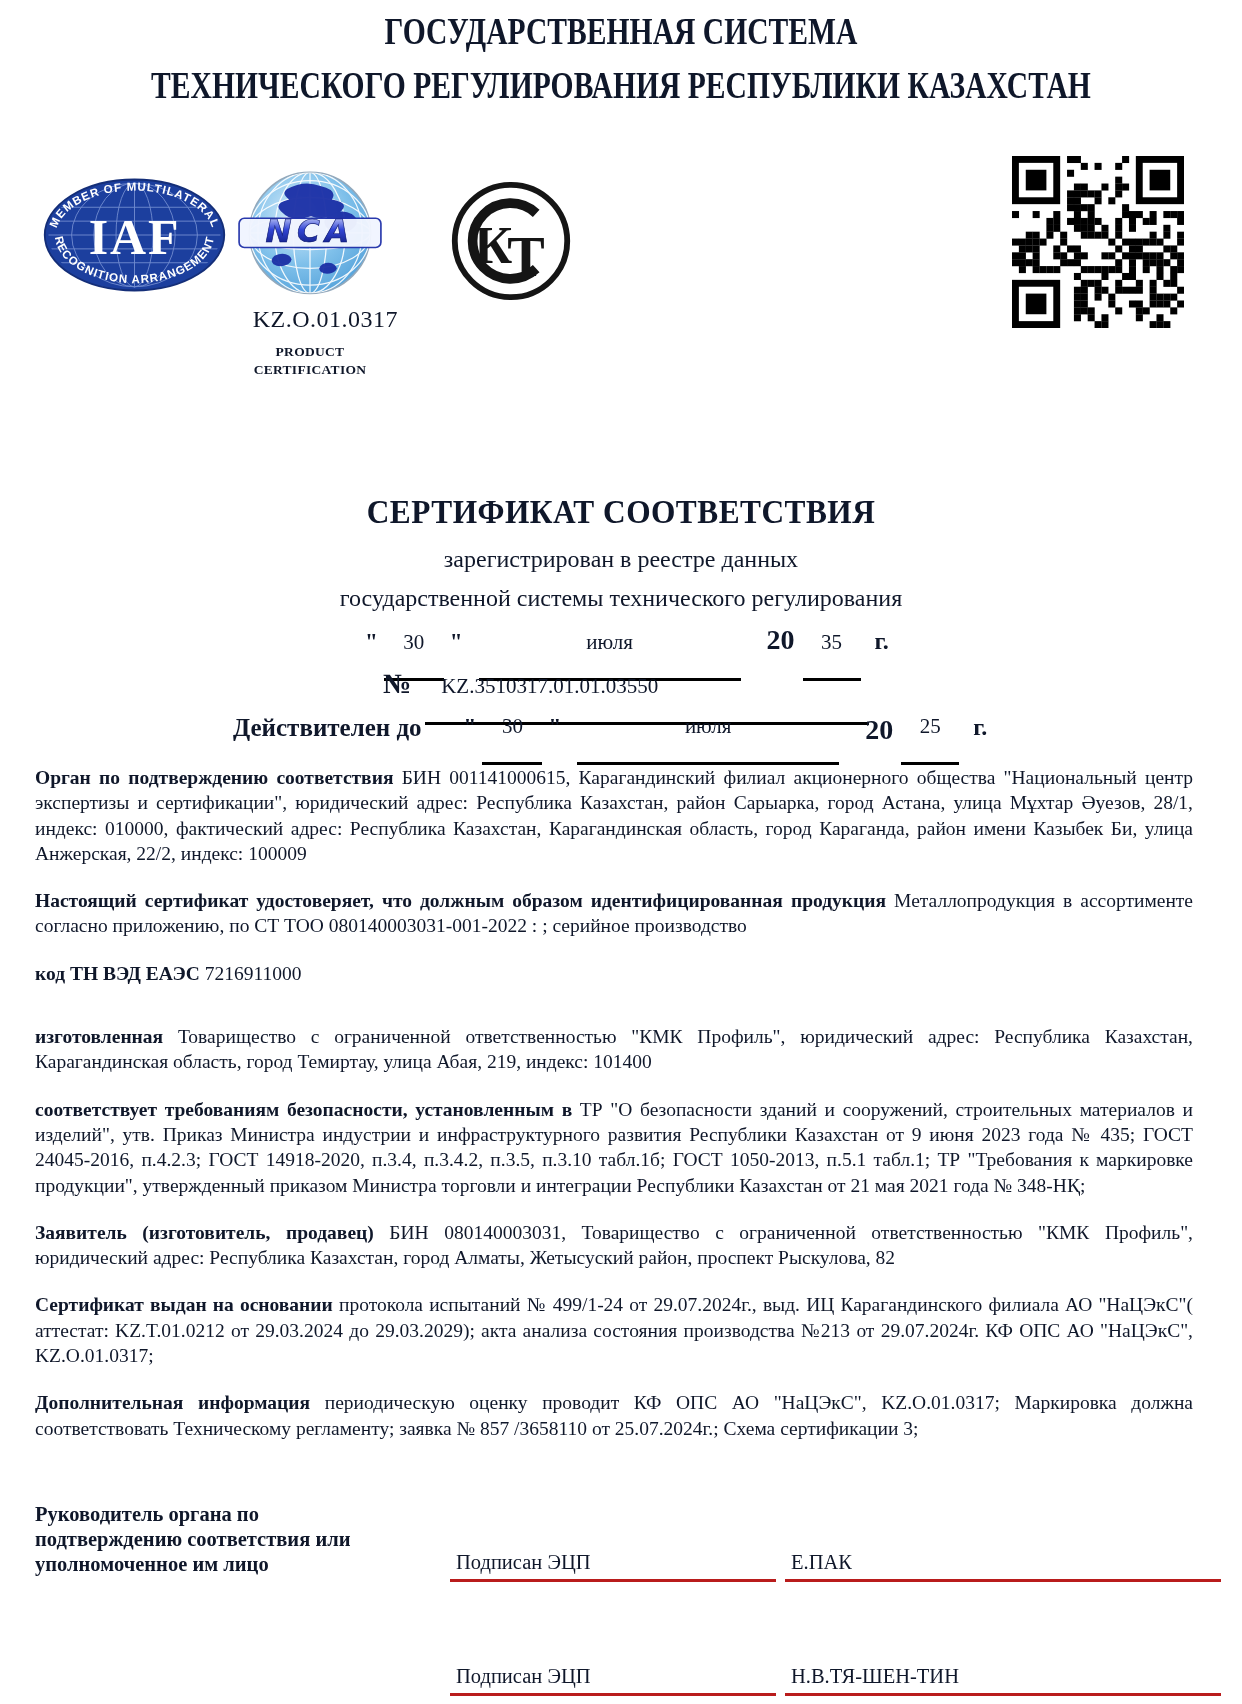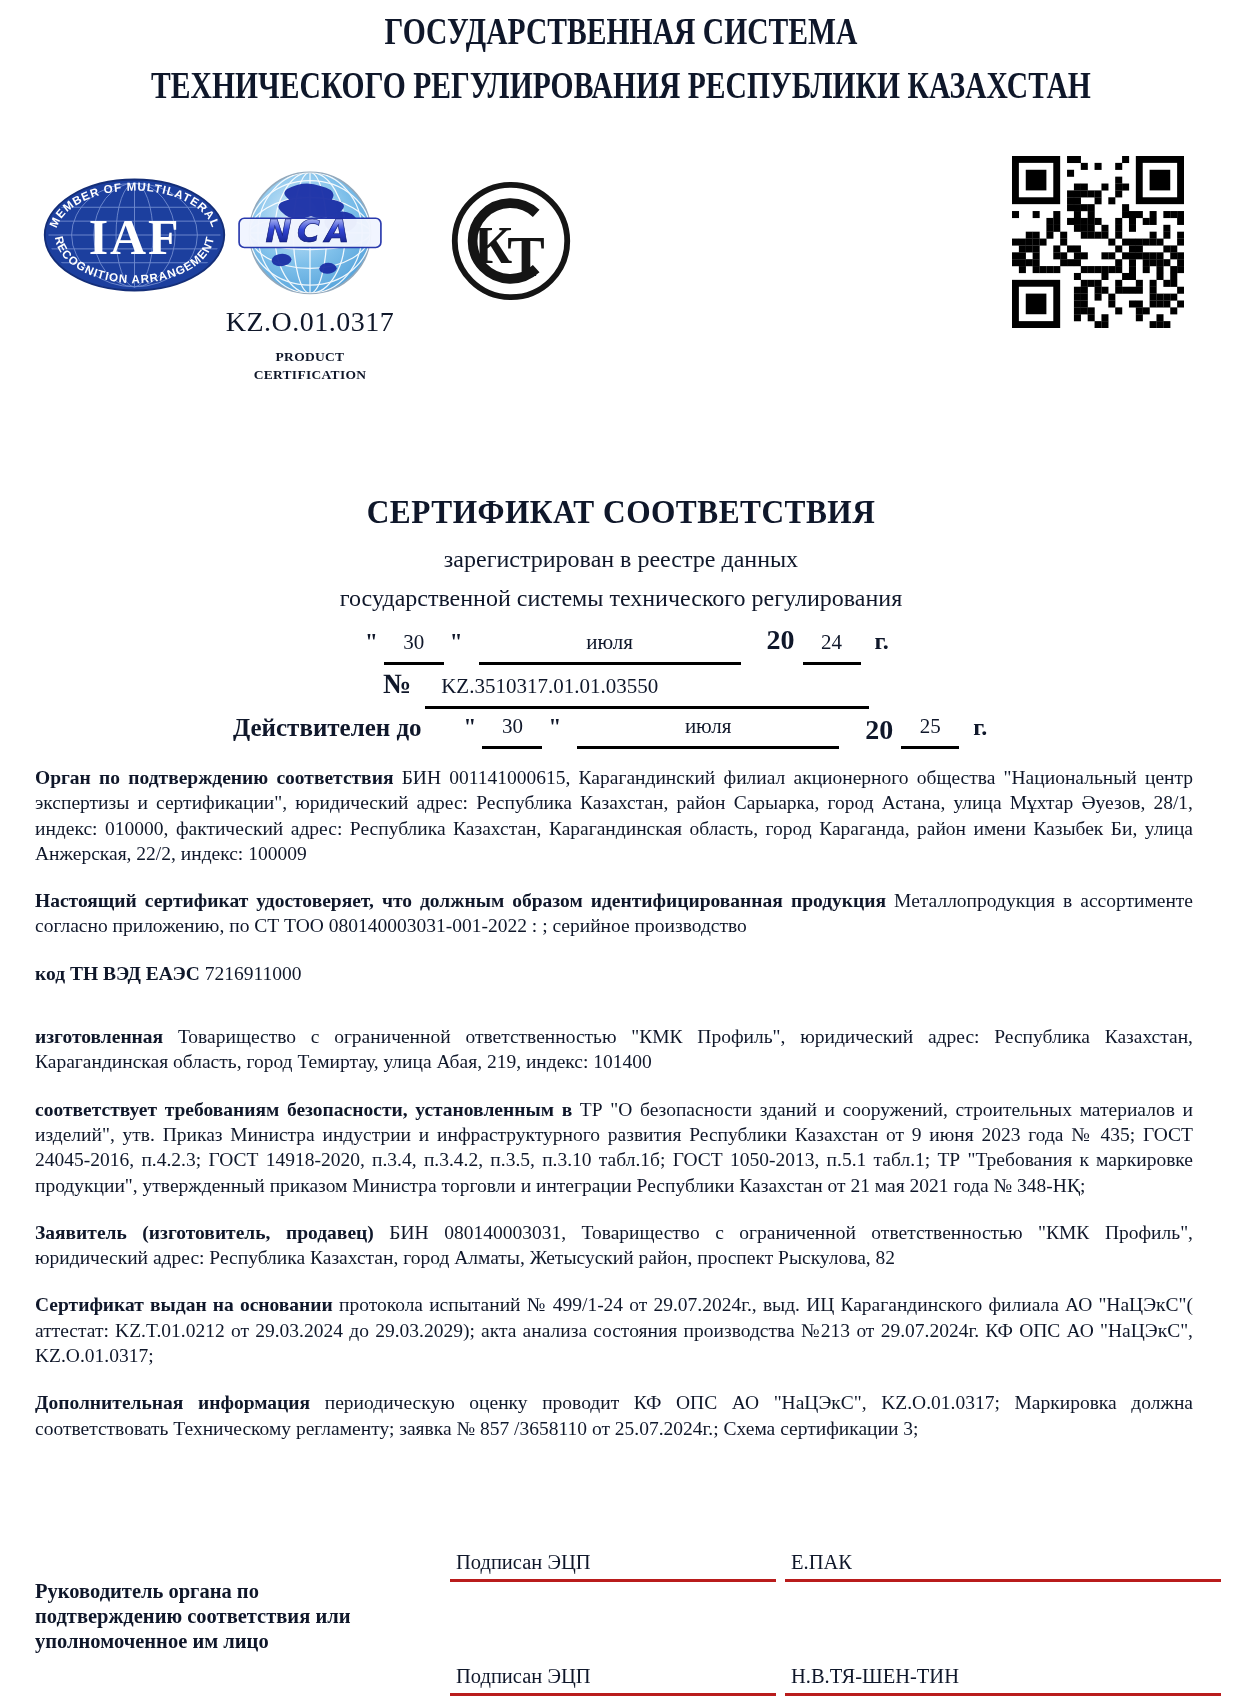--- a/index.html
+++ b/index.html
@@ -18,61 +18,61 @@
   .iaf-svg { position:absolute; left:42px; top:176px; width:185px; height:118px; }
   .iaf-center { font-family:"Liberation Serif",serif; font-weight:bold; font-size:54px;
                 fill:#fff; letter-spacing:2px; text-anchor:middle; }
   .iaf-arc { font-family:"Liberation Sans",sans-serif; font-weight:bold; font-size:12.5px;
              fill:#fff; letter-spacing:1.1px; }
 
   .nca-wrap { position:absolute; left:222px; top:168px; width:176px; text-align:center; }
   .nca-svg { width:146px; height:136px; display:block; margin:0 auto; }
   .nca-banner-text { font-family:"DejaVu Sans",sans-serif; font-weight:bold; font-style:italic;
                      font-size:30px; letter-spacing:5px; text-anchor:middle; }
-  .nca-number { font-size:28px; margin-top:2px; letter-spacing:0.5px; }
+  .nca-number { font-size:24px; margin-top:2px; letter-spacing:0.5px;text-align:right; }
   .nca-caption { font-size:13.5px; font-weight:bold; line-height:1.32; letter-spacing:0.3px; margin-top:10px; }
 
   .kc-svg { position:absolute; left:448px; top:178px; width:126px; height:126px; }
   .kc-letter { font-family:"Liberation Serif",serif; font-weight:bold; fill:#151515; }
 
   .qr-svg { position:absolute; left:1012px; top:156px; width:172px; height:172px; }
 
   
   .cert-title { position:absolute; top:494px; left:0; width:100%; text-align:center;
                 font-size:33px; font-weight:bold; letter-spacing:0.5px;
                 transform:scaleX(0.95); transform-origin:center; white-space:nowrap; }
   .sub { position:absolute; left:0; width:100%; text-align:center; font-size:24px; white-space:nowrap; }
   .sub1 { top:546px; }
   .sub2 { top:585px; }
 
   .issue-row { position:absolute; top:624px; left:365px; display:flex; align-items:baseline; }
   .num-row   { position:absolute; top:668px; left:383px; display:flex; align-items:baseline; }
   .valid-row { position:absolute; top:714px; left:233px; display:flex; align-items:flex-start; }
 
   .qmark { font-weight:bold; font-size:23px; }
-  .slot { border-bottom:3px solid #000; text-align:center; font-size:21px; padding-bottom:7px; }
+  .slot { border-bottom:3px solid #000; text-align:center; font-size:21px; padding-bottom:23px; }
   .slot.day   { width:60px; margin:0 6px; }
   .slot.month { width:262px; margin-left:16px; }
   .slot.year  { width:58px; margin-left:8px; }
   .century { font-weight:bold; font-size:28px; margin-left:26px; }
   .era     { font-weight:bold; font-size:24px; margin-left:14px; }
   .num-label { font-weight:bold; font-size:28px; }
   .slot.number { width:428px; text-align:left; padding-left:16px; margin-left:14px; font-size:21px; }
   .valid-label { font-weight:bold; font-size:25px; margin-right:42px; white-space:nowrap; }
 
   
   .body { position:absolute; left:35px; top:765px; width:1176px;
           font-size:19.5px; line-height:25.3px; text-align:justify; }
   .body p { margin:0 18px 22px 0; }
   .body p.gap-lg { margin-bottom:38px; }
   .body b { font-weight:bold; }
 
   
   .sig-role { position:absolute; font-weight:bold; font-size:20.5px; line-height:25px; }
-  .sig-role1 { left:35px; top:1579px; width:348px; }
+  .sig-role1 { left:35px; top:1502px; width:348px; }
   .sig-role2 { left:35px; top:1720px; width:360px; }
   .sig-cell { position:absolute; border-bottom:3px solid #b91c1c; display:flex; align-items:flex-end;
               padding:0 0 5px 6px; font-size:20.5px; height:36px; white-space:nowrap; }
   .sig-m1 { left:450px; top:1538px; width:320px; }
   .sig-n1 { left:785px; top:1538px; width:430px; }
   .sig-m2 { left:450px; top:1652px; width:320px; }
   .sig-n2 { left:785px; top:1652px; width:430px; }
 </style>
 </head>
 <body>
@@ -378,21 +378,21 @@
   <div class="cert-title">СЕРТИФИКАТ СООТВЕТСТВИЯ</div>
   <div class="sub sub1">зарегистрирован в реестре данных</div>
   <div class="sub sub2">государственной системы технического регулирования</div>
 
   <div class="issue-row">
     <span class="qmark">"</span>
     <span class="slot day">30</span>
     <span class="qmark">"</span>
     <span class="slot month">июля</span>
     <span class="century">20</span>
-    <span class="slot year">24</span>
+    <span class="slot year">35</span>
     <span class="era">г.</span>
   </div>
 
   <div class="num-row">
     <span class="num-label">№</span>
     <span class="slot number">KZ.3510317.01.01.03550</span>
   </div>
 
   <div class="valid-row">
     <span class="valid-label">Действителен до</span>

